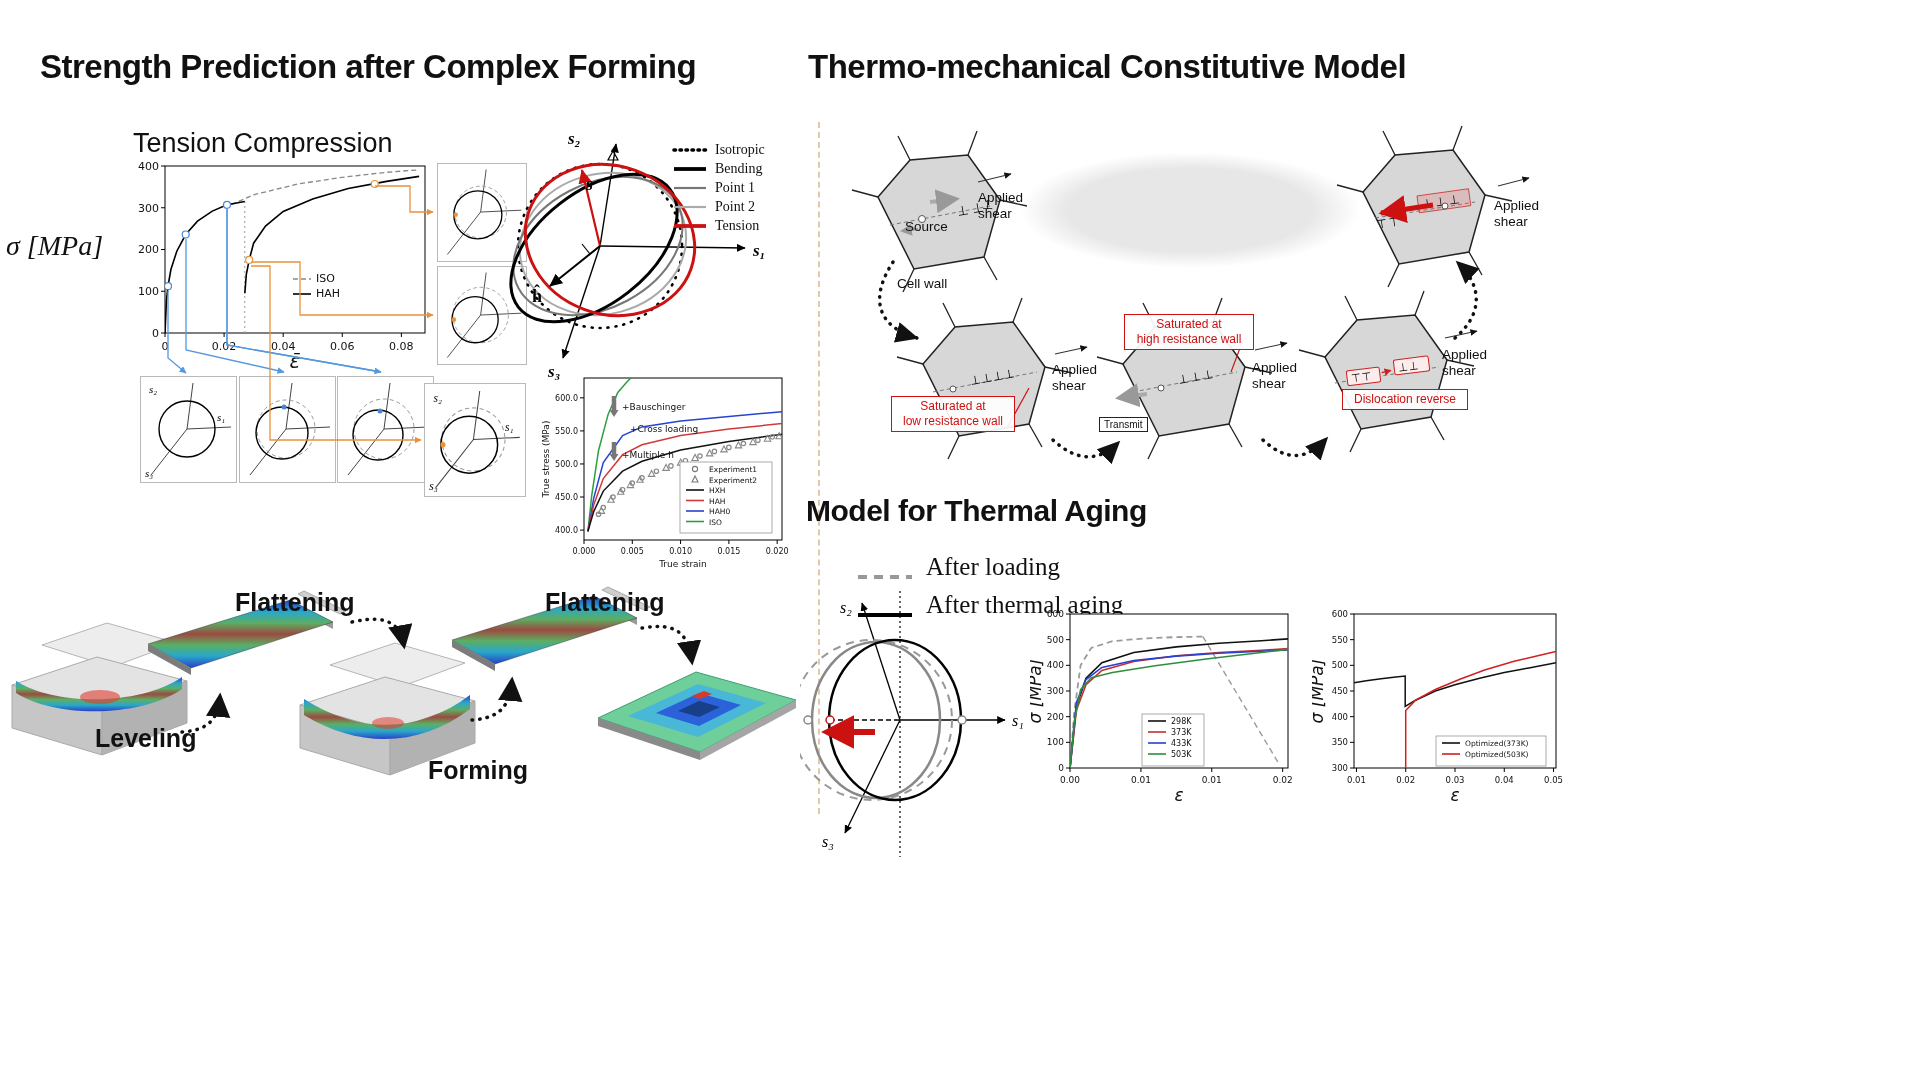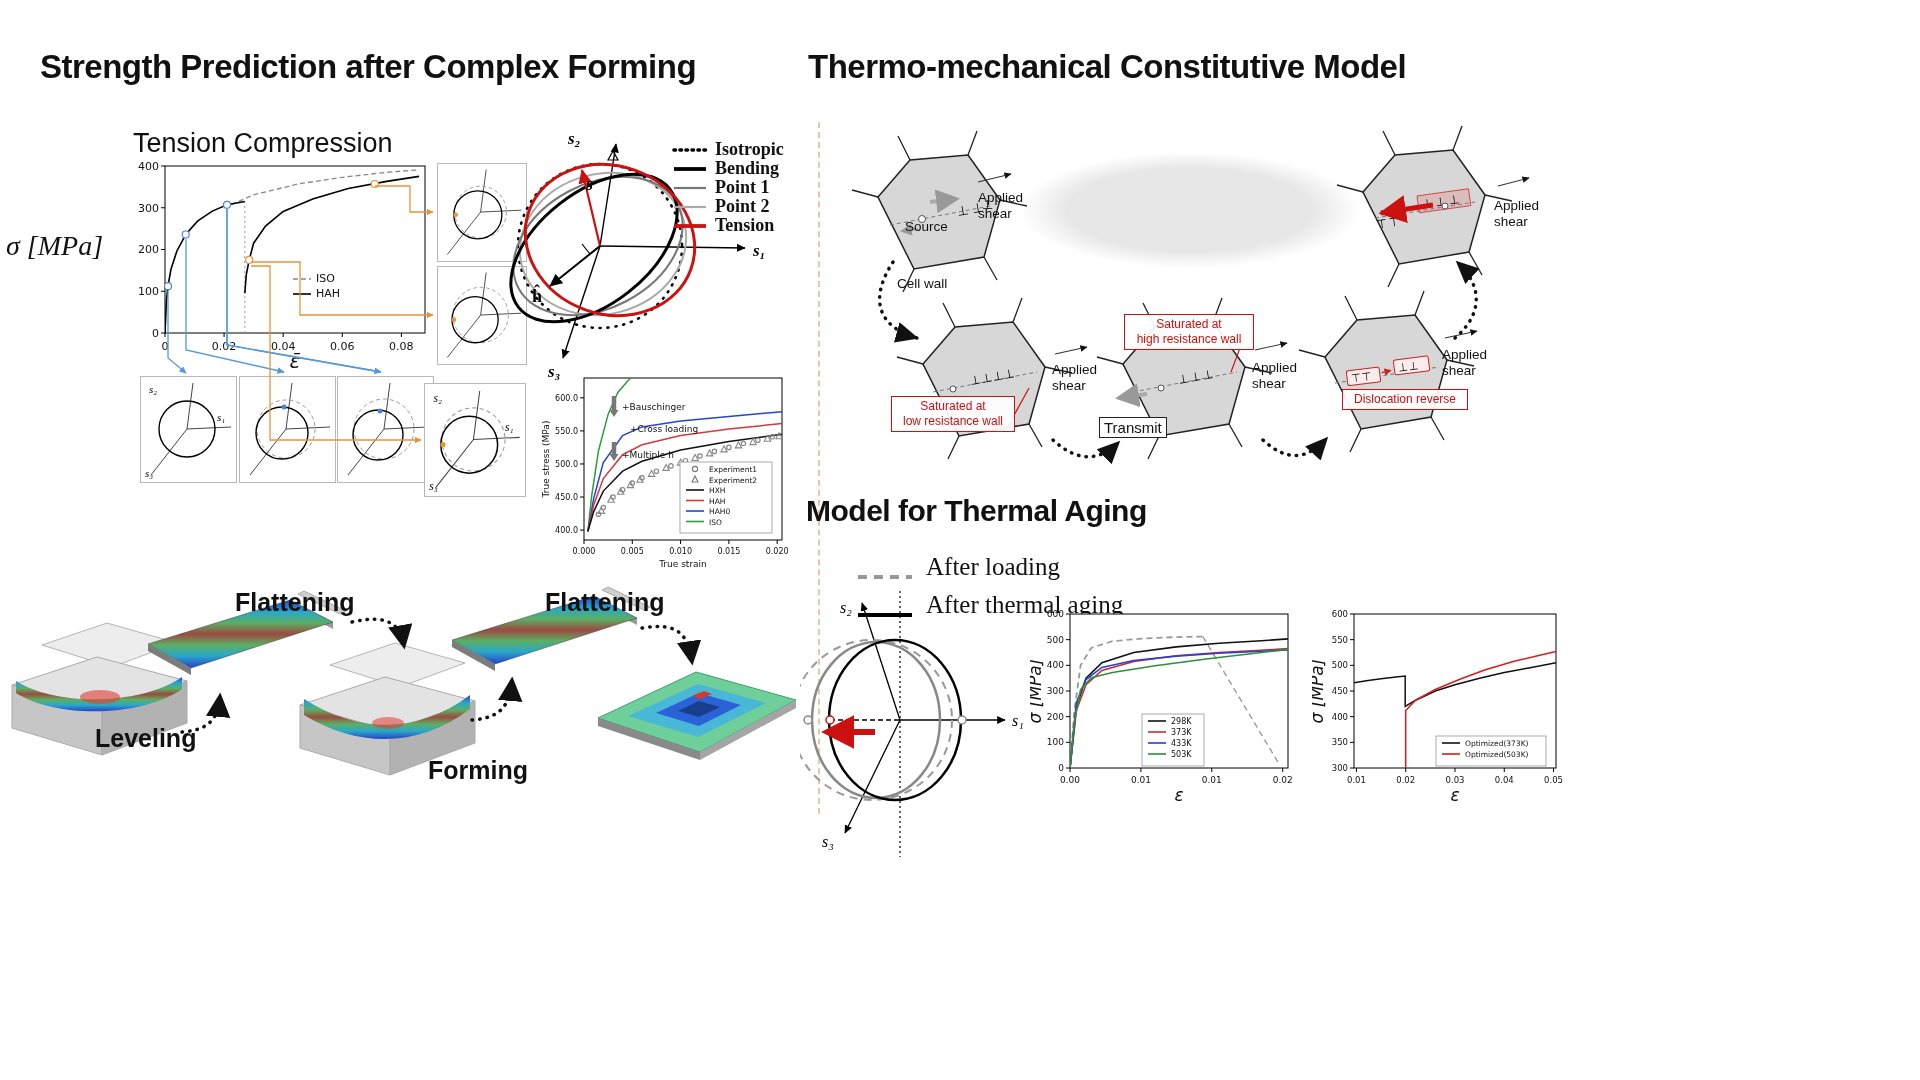--- a/index.html
+++ b/index.html
@@ -8,24 +8,24 @@
   .abs{position:absolute;}
   .title{font-size:33px;font-weight:600;letter-spacing:-0.5px;}
   .subtitle{font-size:27px;font-weight:500;}
   .serifm{font-family:"Liberation Serif",serif;}
   .ys-mini{background:#fff;border:1px solid #b9b9b9;}
   .chart{background:transparent;}
   .chart text{font-family:"DejaVu Sans",sans-serif;fill:#111;}
   .flabel{font-size:25px;font-weight:600;text-align:left;}
   .redbox{border:1.6px solid #cc1111;color:#cc1111;background:rgba(255,255,255,.92);
           font-size:12px;line-height:1.25;text-align:center;white-space:pre-line;padding:2px 3px;}
-  .blackbox{border:1.4px solid #222;color:#111;background:#fff;font-size:15px;text-align:center;padding:1px 4px;}
+  .blackbox{border:1.4px solid #222;color:#111;background:#fff;font-size:10px;text-align:center;padding:1px 4px;}
   .mlabel{font-size:13.5px;line-height:1.2;}
   .legend-row{display:flex;align-items:center;gap:7px;height:19px;}
-  .legend-row span{font-family:"Liberation Serif",serif;font-size:18px;font-weight:bold;}
+  .legend-row span{font-family:"Liberation Serif",serif;font-size:14px;}
   .aglegend-row{display:flex;align-items:flex-end;gap:12px;height:38px;}
   .aglegend-row span{font-family:"Liberation Serif",serif;font-size:25px;}
   .sep{border-left:2px dashed #e3c9a5;}
   .bubbletext{text-align:center;font-size:27px;line-height:1.45;font-weight:500;}
 </style>
 </head>
 <body>
 
 <div id="stage">
 

